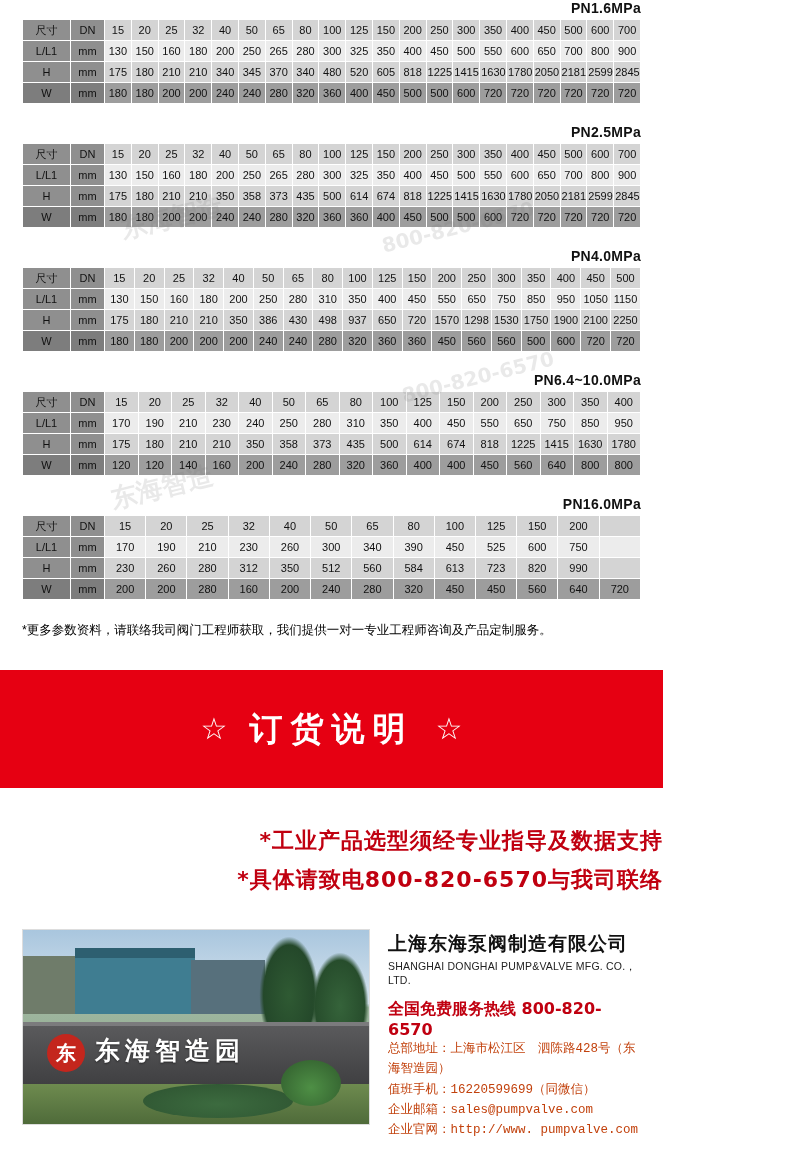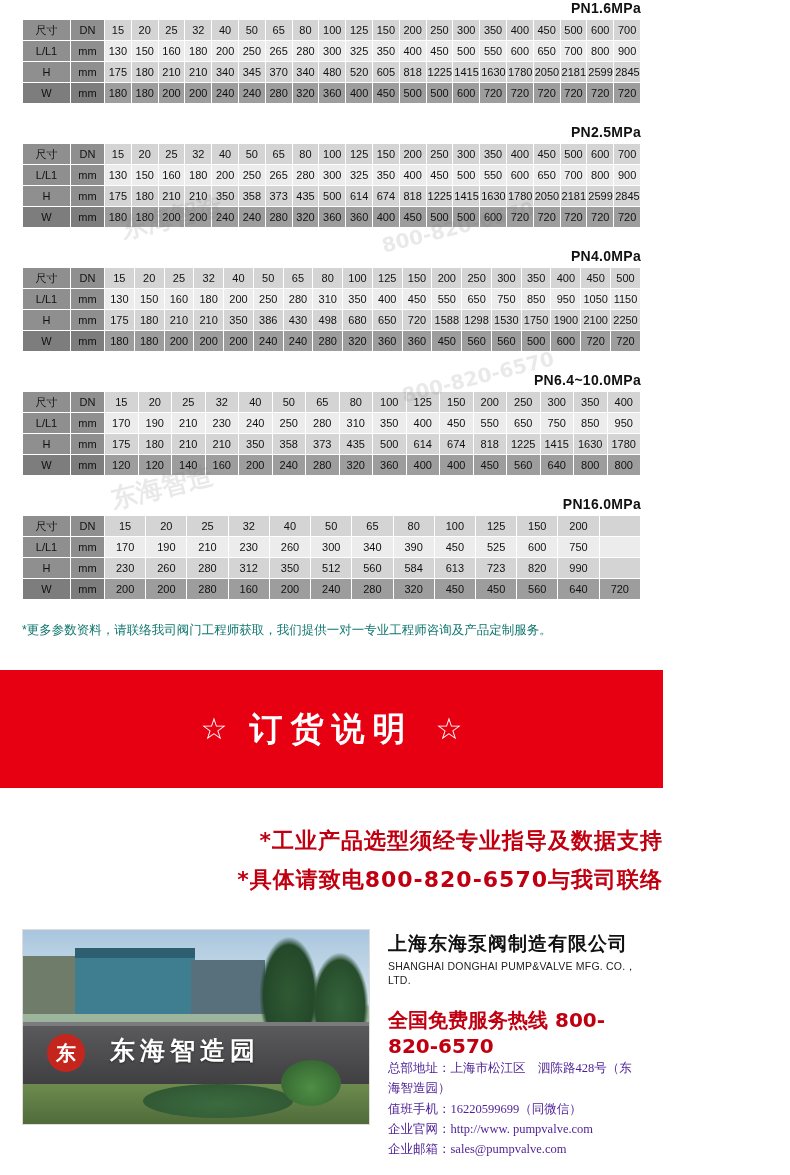--- a/index.html
+++ b/index.html
@@ -43,21 +43,21 @@
   tr.r2 td { background: #d4d4d4; }
   tr.r3 td { background: #9d9d9d; }
   
   td.lbl { background: #8f8f8f !important; color: #fff; font-size: 11px; }
   td.unit { background: #8f8f8f !important; color: #fff; font-size: 11px; }
   tr.r3 td.lbl, tr.r3 td.unit { background: #7d7d7d !important; }
 
   .note {
     margin: 10px 22px 0 22px;
     font-size: 12.5px;
-    color: #0f766e;
+    color: #000000;
     line-height: 1.6;
   }
 
   
   .banner {
     margin-top: 30px;
     background: #e60012;
     height: 118px;
     display: flex;
     align-items: center;
@@ -121,21 +121,21 @@
   .photo .tree1 { position:absolute; left:236px; top:6px; width:60px; height:108px;
     background: radial-gradient(ellipse at 50% 55%, #2f5a33 0%, #24482a 60%, rgba(36,72,42,0) 70%); }
   .photo .tree2 { position:absolute; left:288px; top:22px; width:58px; height:98px;
     background: radial-gradient(ellipse at 50% 55%, #35633a 0%, #274d2c 60%, rgba(39,77,44,0) 70%); }
   .photo .wall {
     position:absolute; left:0; top:96px; width:100%; height:62px;
     background: linear-gradient(#5a5a5c, #3e3e40);
   }
   .photo .wall-top { position:absolute; left:0; top:92px; width:100%; height:6px; background:#7b7b7d; }
   .photo .wall-text {
-    position:absolute; left:87px; top:104px;
+    position:absolute; left:72px; top:104px;
     color:#fff; font-size:25px; font-weight:bold; letter-spacing:5px;
     font-family:"DejaVu Sans","Liberation Sans",sans-serif;
     text-shadow: 0 1px 2px rgba(0,0,0,.5);
   }
   .photo .logo-mark {
     position:absolute; left:24px; top:104px;
     width:38px; height:38px; border-radius:50%;
     background:#c4261d; color:#fff; font-size:20px; font-weight:bold;
     display:flex; align-items:center; justify-content:center;
   }
@@ -156,26 +156,26 @@
 
   .company { flex: 1; padding-top: 2px; }
   .company .cn-name {
     font-size: 19px; font-weight: bold; color: #111; letter-spacing: 1px;
     font-family: "DejaVu Sans", "Liberation Sans", sans-serif;
   }
   .company .en-name {
     font-size: 10.5px; color: #222; margin-top: 3px; letter-spacing: .2px;
   }
   .company .hotline {
-    color: #c00010; font-weight: bold; font-size: 20px; margin-top: 21px;
+    color: #c00010; font-weight: bold; font-size: 16px; margin-top: 13px;
     font-family: "DejaVu Sans", "Liberation Sans", sans-serif;
   }
   .company .line {
-    font-size: 12.5px; color: #4c1d95; line-height: 1.62;
-    font-family: Liberation Serif, serif;
+    font-size: 12.5px; color: #c2410c; line-height: 1.62;
+    font-family: Liberation Mono, monospace;
   }
 
   
   .wm {
     position: absolute;
     color: rgba(120,120,120,0.16);
     font-size: 26px;
     font-weight: bold;
     transform: rotate(-14deg);
     pointer-events: none;
@@ -517,24 +517,24 @@
               <td class="lbl">H</td>
               <td class="unit">mm</td>
               <td>175</td>
               <td>180</td>
               <td>210</td>
               <td>210</td>
               <td>350</td>
               <td>386</td>
               <td>430</td>
               <td>498</td>
-              <td>680</td>
+              <td>937</td>
               <td>650</td>
               <td>720</td>
-              <td>1588</td>
+              <td>1570</td>
               <td>1298</td>
               <td>1530</td>
               <td>1750</td>
               <td>1900</td>
               <td>2100</td>
               <td>2250</td>
             </tr>
             <tr class="r3">
               <td class="lbl">W</td>
               <td class="unit">mm</td>
@@ -793,22 +793,22 @@
       <div class="shrub"></div>
       <div class="plant"></div>
     </div>
 
     <div class="company">
       <div class="cn-name">上海东海泵阀制造有限公司</div>
       <div class="en-name">SHANGHAI DONGHAI PUMP&amp;VALVE MFG. CO.，LTD.</div>
       <div class="hotline">全国免费服务热线  800-820-6570</div>
       <div class="line">总部地址：上海市松江区　泗陈路428号（东海智造园）</div>
       <div class="line">值班手机：16220599699（同微信）</div>
+      <div class="line">企业邮箱：sales@pumpvalve.com</div>
       <div class="line">企业官网：http://www. pumpvalve.com</div>
-      <div class="line">企业邮箱：sales@pumpvalve.com</div>
     </div>
   </div>
 
   <div class="wm" style="left:120px; top:200px;">东海智造</div>
   <div class="wm" style="left:380px; top:215px; font-size:20px;">800-820-6570</div>
   <div class="wm" style="left:110px; top:470px;">东海智造</div>
   <div class="wm" style="left:400px; top:365px; font-size:20px;">800-820-6570</div>
 </div>
 
 </body></html>

